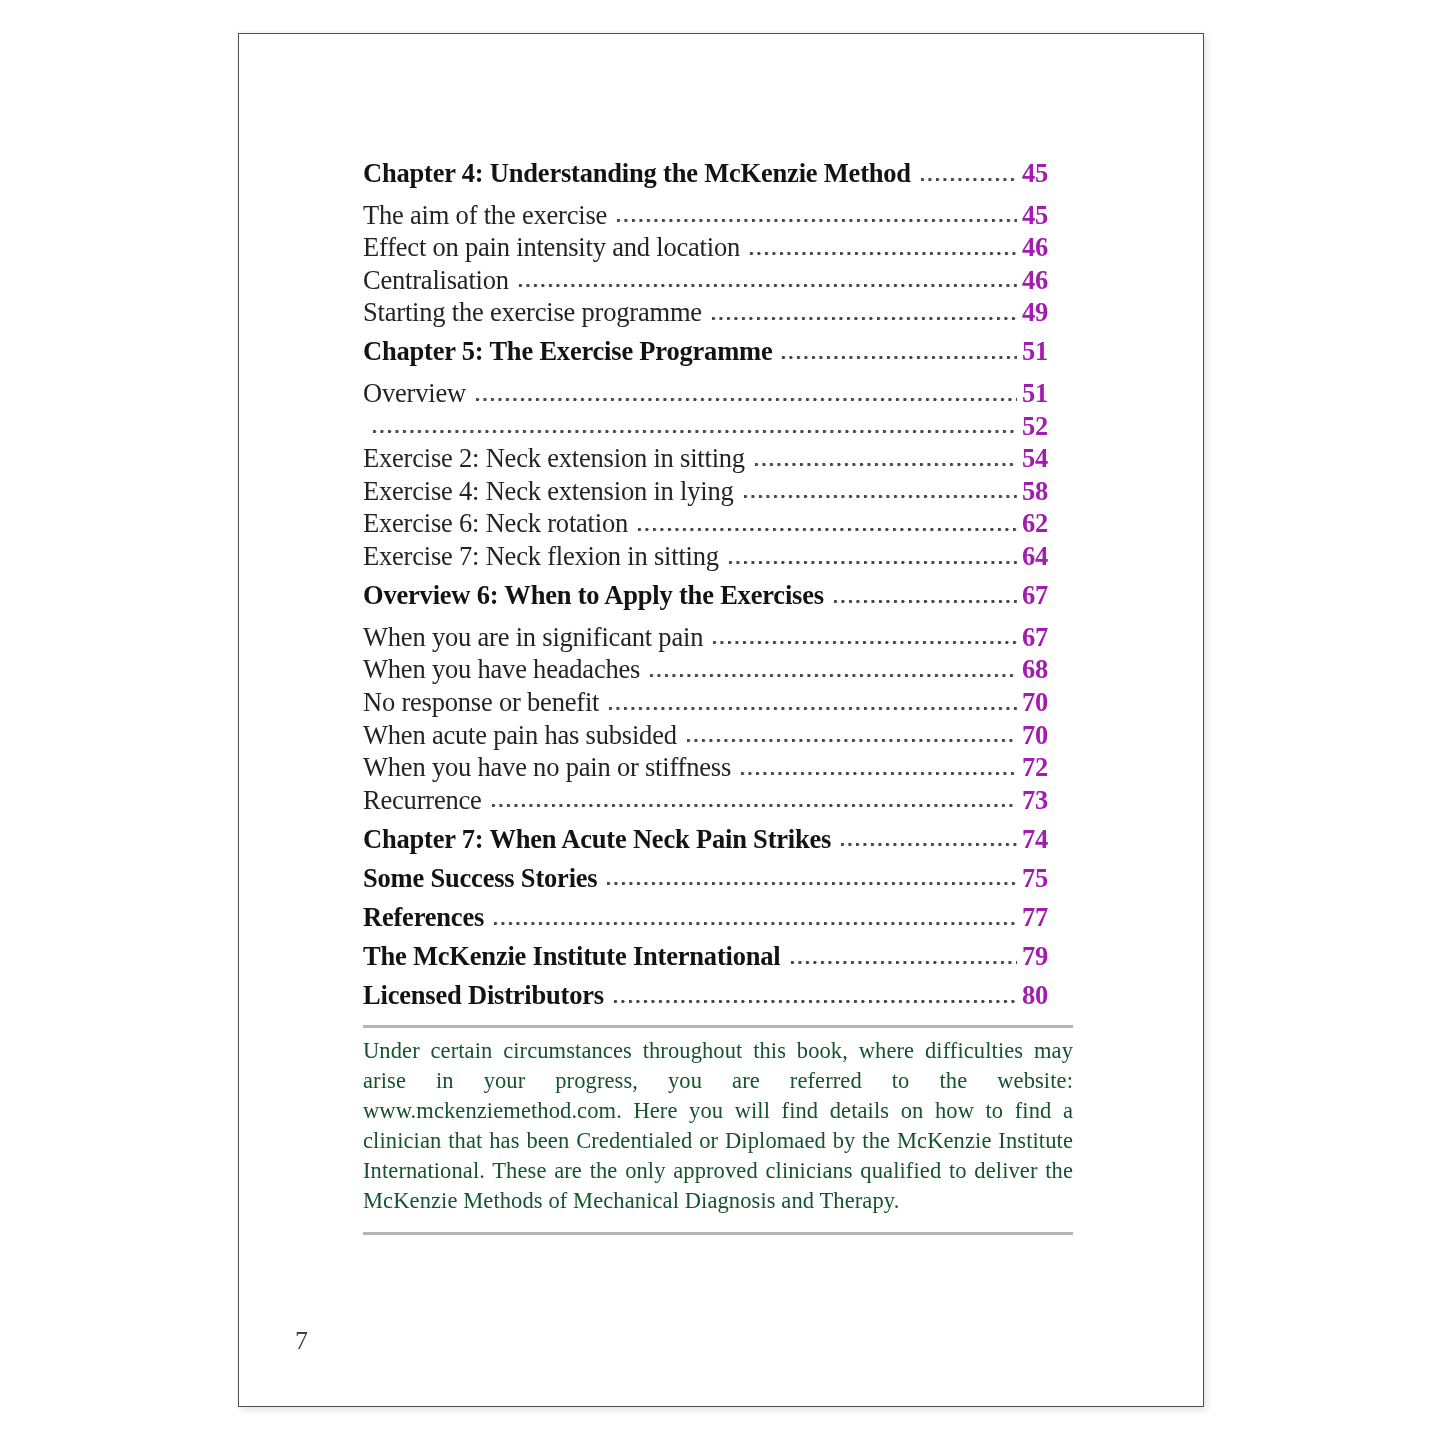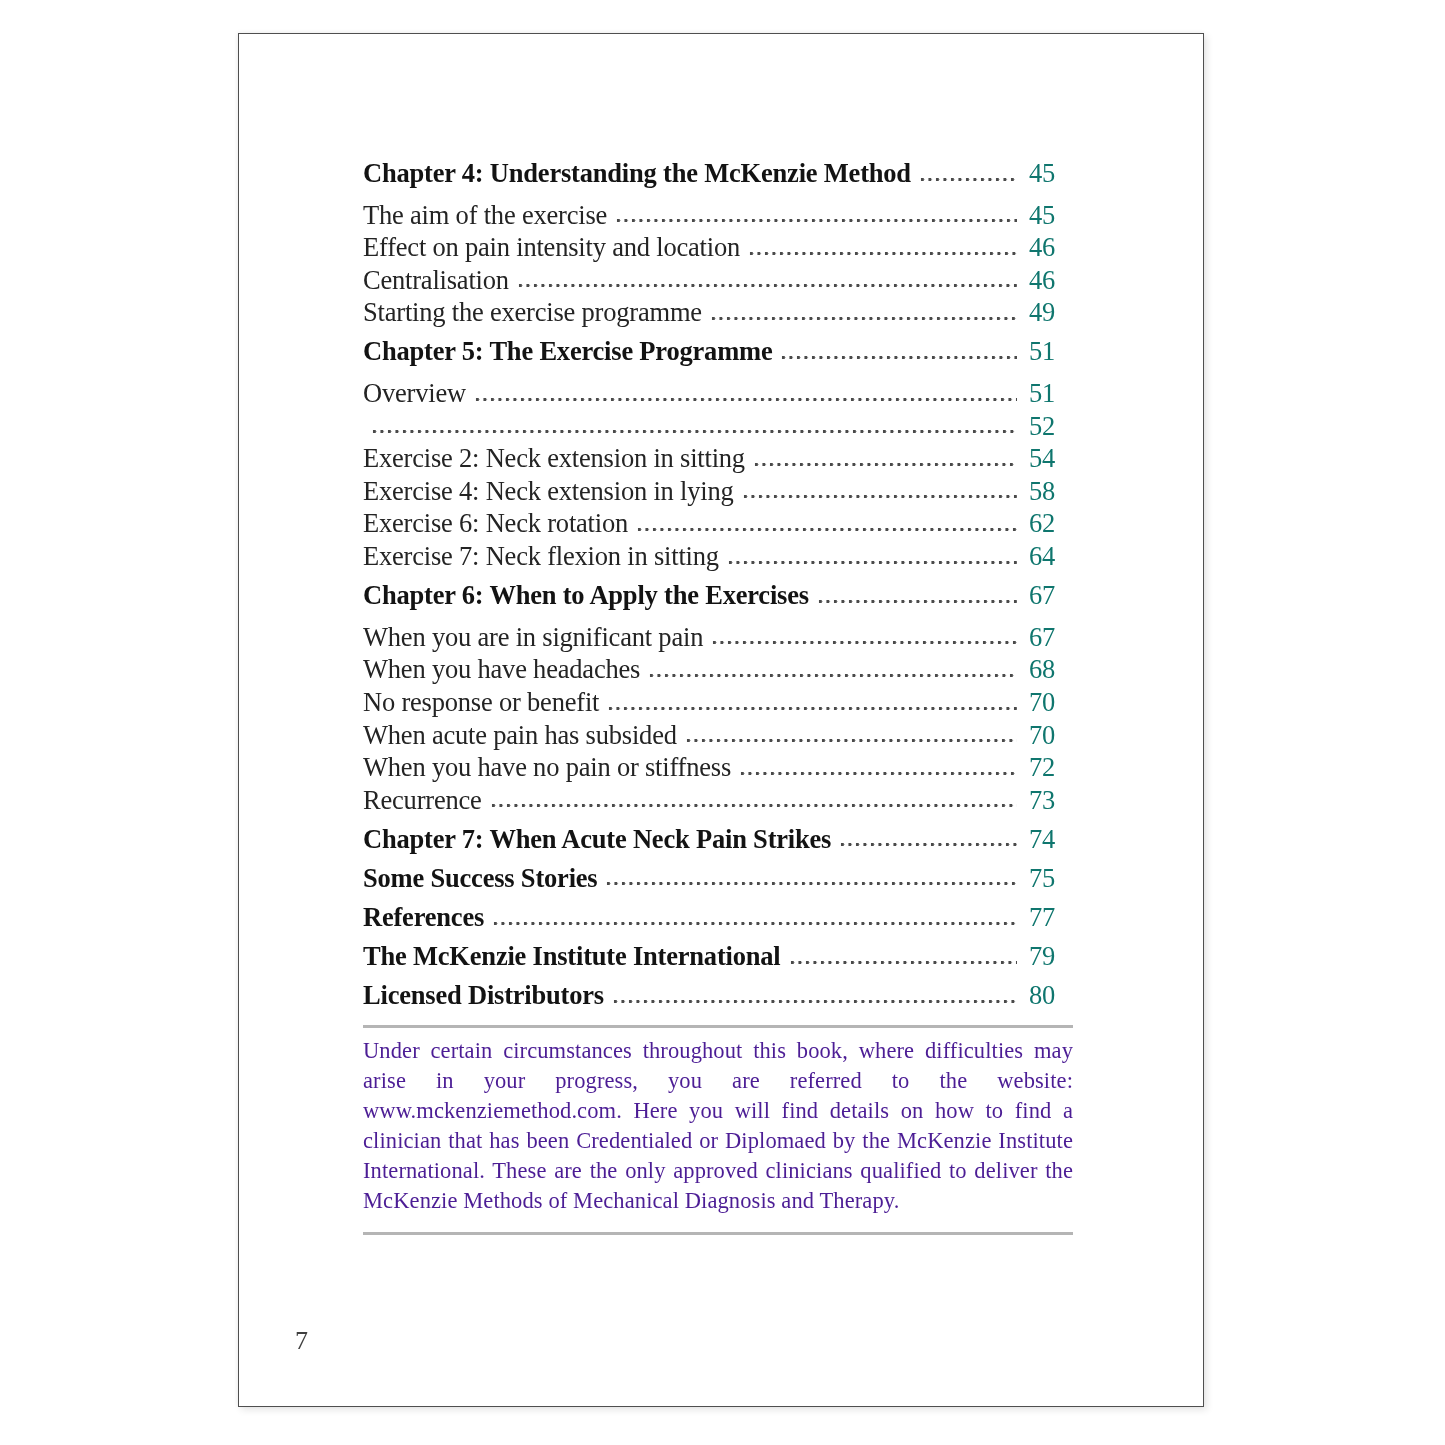--- a/index.html
+++ b/index.html
@@ -68,41 +68,41 @@
     left: 9px;
     right: 5px;
     bottom: 8px;
     height: 5px;
     background-image: radial-gradient(circle at 2.5px 2.5px, #4a4a4a 1.5px, transparent 1.9px);
     background-size: 7.5px 5px;
     background-repeat: repeat-x;
   }
   .toc-page {
     width: 40px;
-    text-align: center;
-    font-weight: normal;
-    color: #0f766e;
+    text-align: left;
+    font-weight: bold;
+    color: #a21caf;
     flex: none;
   }
   
   .rule {
     height: 3px;
     background: #b5b5b5;
   }
   .rule.top {
     margin-top: 13px;
   }
   .rule.bottom {
     margin-top: 16px;
   }
   .footer-note {
     margin: 8px 0 0 0;
     font-size: 22.5px;
     line-height: 30px;
-    color: #4c1d95;
+    color: #14532d;
     text-align: justify;
     letter-spacing: 0.1px;
   }
   .page-num {
     position: absolute;
     left: 56px;
     top: 1292px;
     font-size: 26px;
     color: #3f3f3f;
   }
@@ -182,21 +182,21 @@
     <span class="toc-page">62</span>
   </div>
 
   <div class="toc-row">
     <span class="toc-label">Exercise 7: Neck flexion in sitting</span>
     <span class="leader"></span>
     <span class="toc-page">64</span>
   </div>
 
   <div class="toc-row b">
-    <span class="toc-label">Chapter 6: When to Apply the Exercises</span>
+    <span class="toc-label">Overview 6: When to Apply the Exercises</span>
     <span class="leader"></span>
     <span class="toc-page">67</span>
   </div>
 
   <div class="toc-row">
     <span class="toc-label">When you are in significant pain</span>
     <span class="leader"></span>
     <span class="toc-page">67</span>
   </div>
 

